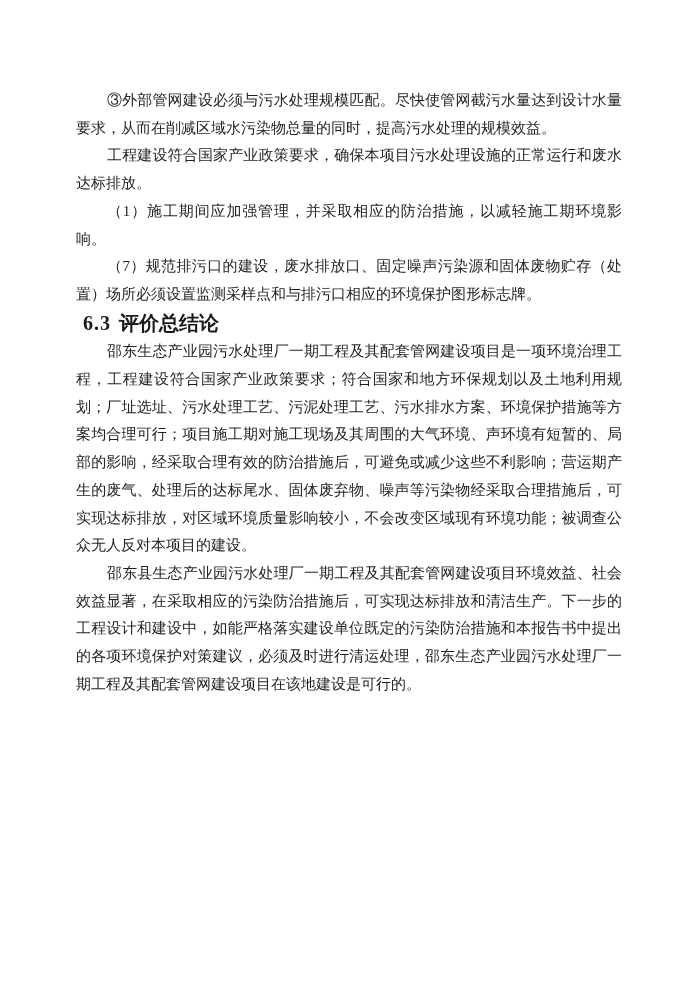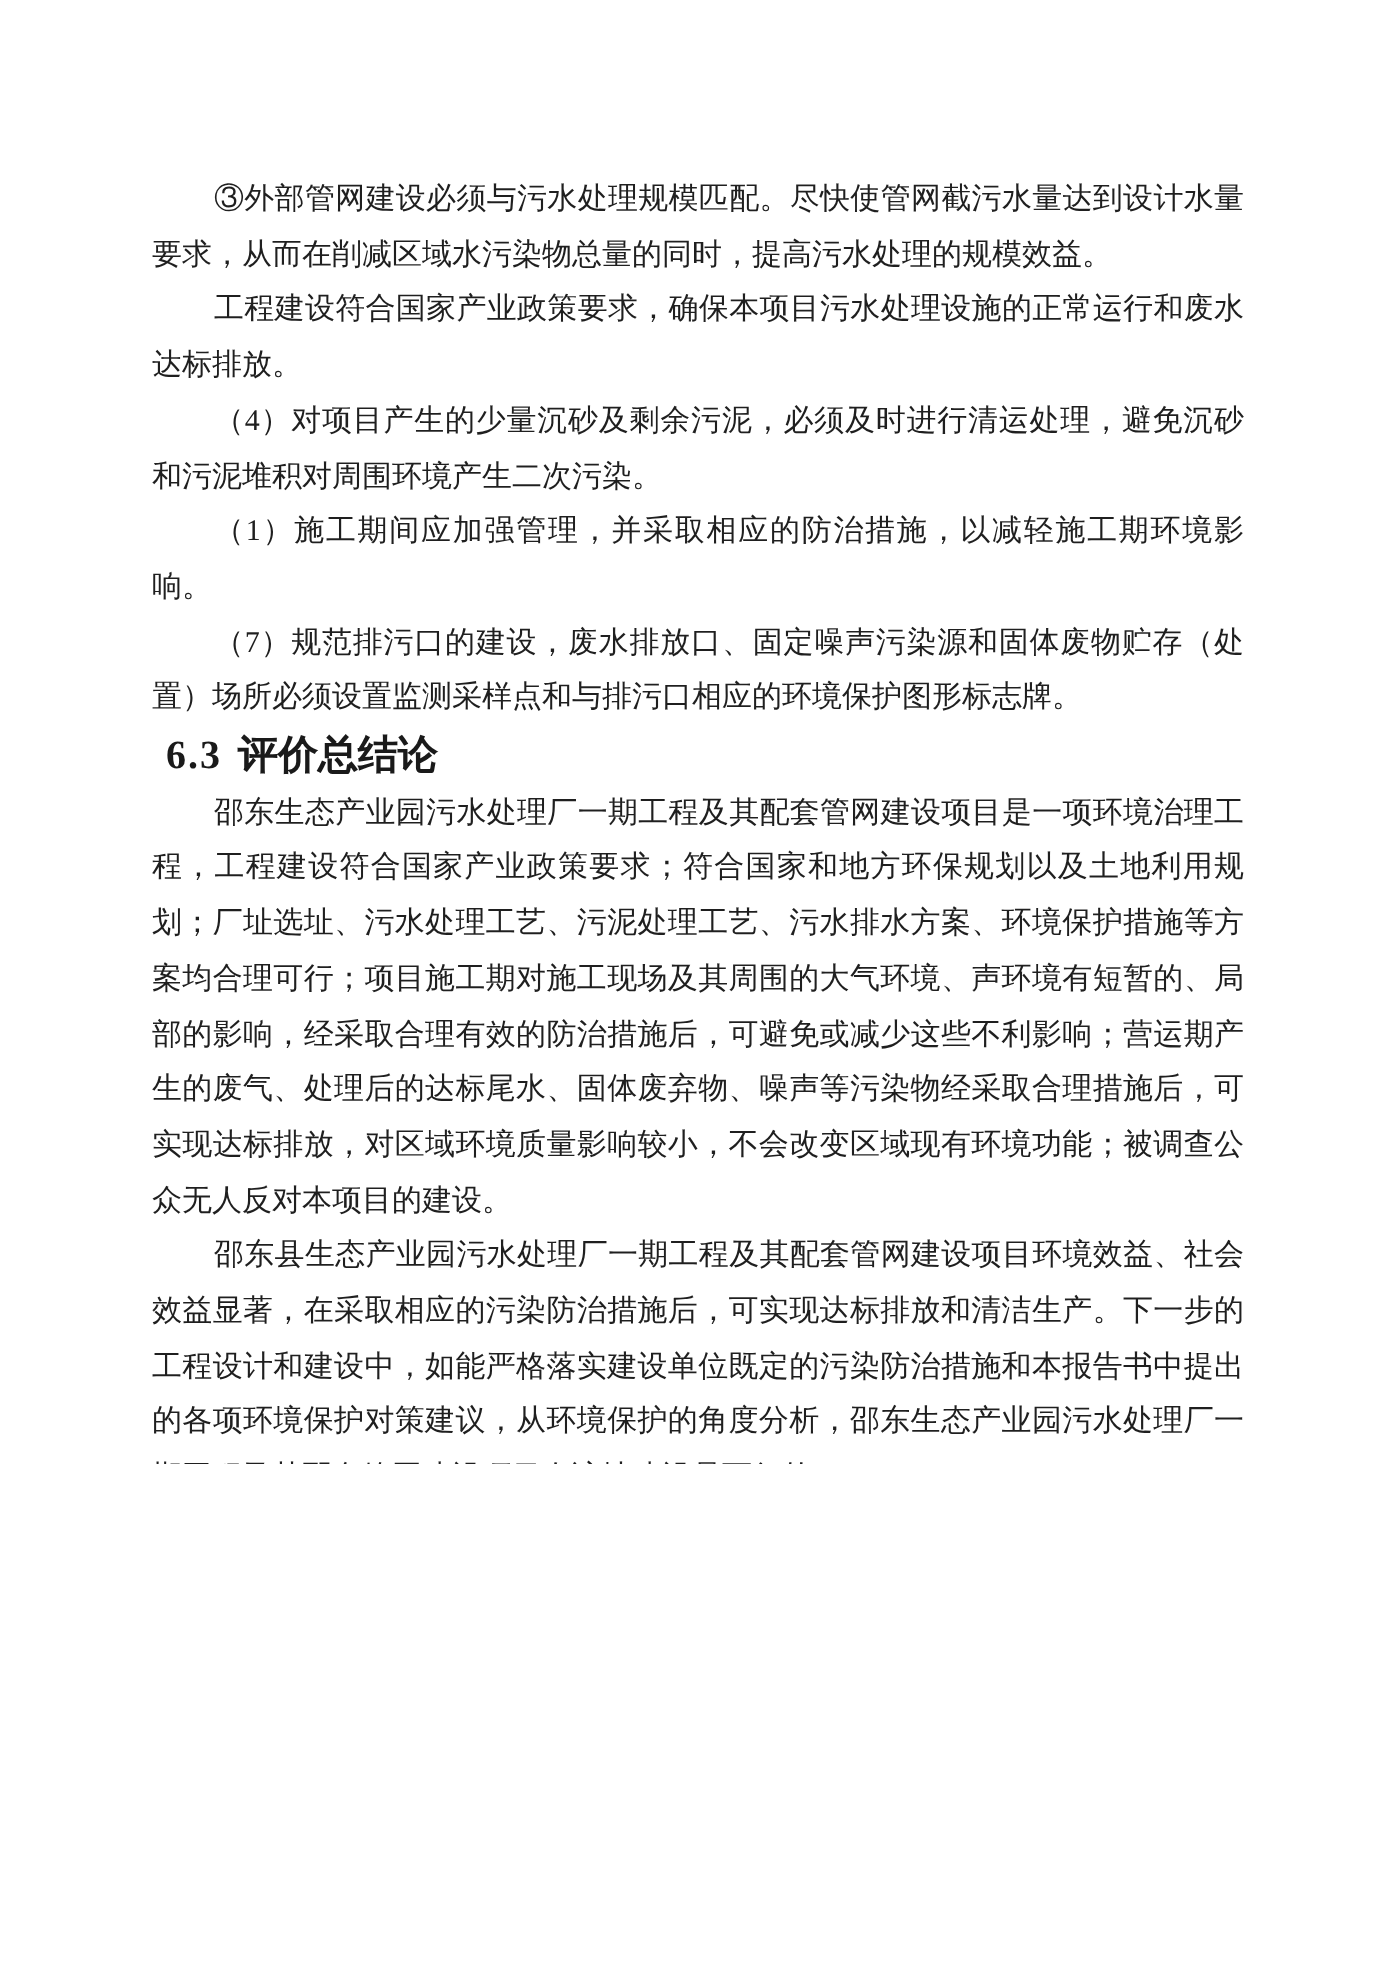--- a/index.html
+++ b/index.html
@@ -70,32 +70,31 @@
 <body>
 
 <div class="page">
 
   <main class="content">
 
     <p>③外部管网建设必须与污水处理规模匹配。尽快使管网截污水量达到设计水量要求，从而在削减区域水污染物总量的同时，提高污水处理的规模效益。</p>
 
     <p>工程建设符合国家产业政策要求，确保本项目污水处理设施的正常运行和废水达标排放。</p>
 
-    <p>（4）对项目产生的少量沉砂及剩余污泥，必须及时进行清运处理，避免沉砂和污泥堆积对周围环境产生二次污染。</p>
 
     <p>（1）施工期间应加强管理，并采取相应的防治措施，以减轻施工期环境影响。</p>
 
 
     <p>（7）规范排污口的建设，废水排放口、固定噪声污染源和固体废物贮存（处置）场所必须设置监测采样点和与排污口相应的环境保护图形标志牌。</p>
 
     <h2 class="section-heading"><span class="h-num">6.3</span><span class="h-title">评价总结论</span></h2>
 
     <p>邵东生态产业园污水处理厂一期工程及其配套管网建设项目是一项环境治理工程，工程建设符合国家产业政策要求；符合国家和地方环保规划以及土地利用规划；厂址选址、污水处理工艺、污泥处理工艺、污水排水方案、环境保护措施等方案均合理可行；项目施工期对施工现场及其周围的大气环境、声环境有短暂的、局部的影响，经采取合理有效的防治措施后，可避免或减少这些不利影响；营运期产生的废气、处理后的达标尾水、固体废弃物、噪声等污染物经采取合理措施后，可实现达标排放，对区域环境质量影响较小，不会改变区域现有环境功能；被调查公众无人反对本项目的建设。</p>
 
-    <p>邵东县生态产业园污水处理厂一期工程及其配套管网建设项目环境效益、社会效益显著，在采取相应的污染防治措施后，可实现达标排放和清洁生产。下一步的工程设计和建设中，如能严格落实建设单位既定的污染防治措施和本报告书中提出的各项环境保护对策建议，从环境保护的角度分析，邵东生态产业园污水处理厂一期工程及其配套管网建设项目在该地建设是可行的。</p>
+    <p>邵东县生态产业园污水处理厂一期工程及其配套管网建设项目环境效益、社会效益显著，在采取相应的污染防治措施后，可实现达标排放和清洁生产。下一步的工程设计和建设中，如能严格落实建设单位既定的污染防治措施和本报告书中提出的各项环境保护对策建议，必须及时进行清运处理，邵东生态产业园污水处理厂一期工程及其配套管网建设项目在该地建设是可行的。</p>
 
   </main>
 
   <footer class="footer">
     <span class="page-number">83</span>
   </footer>
 
 </div>
 
 </body></html>

